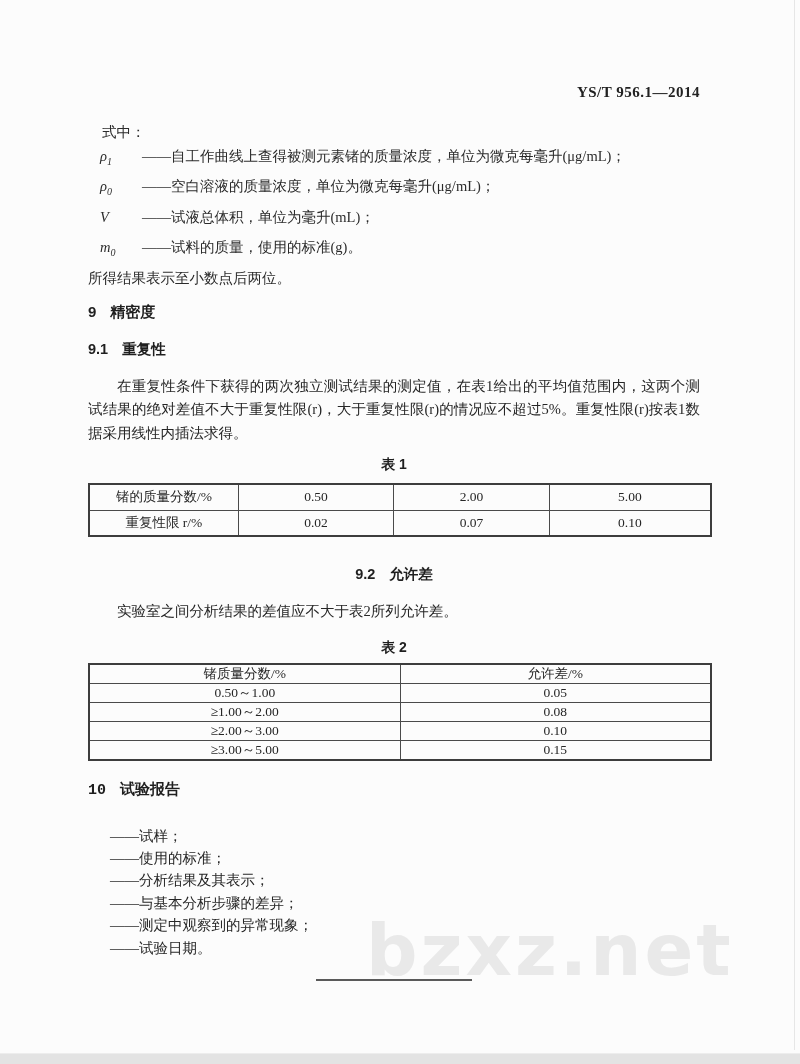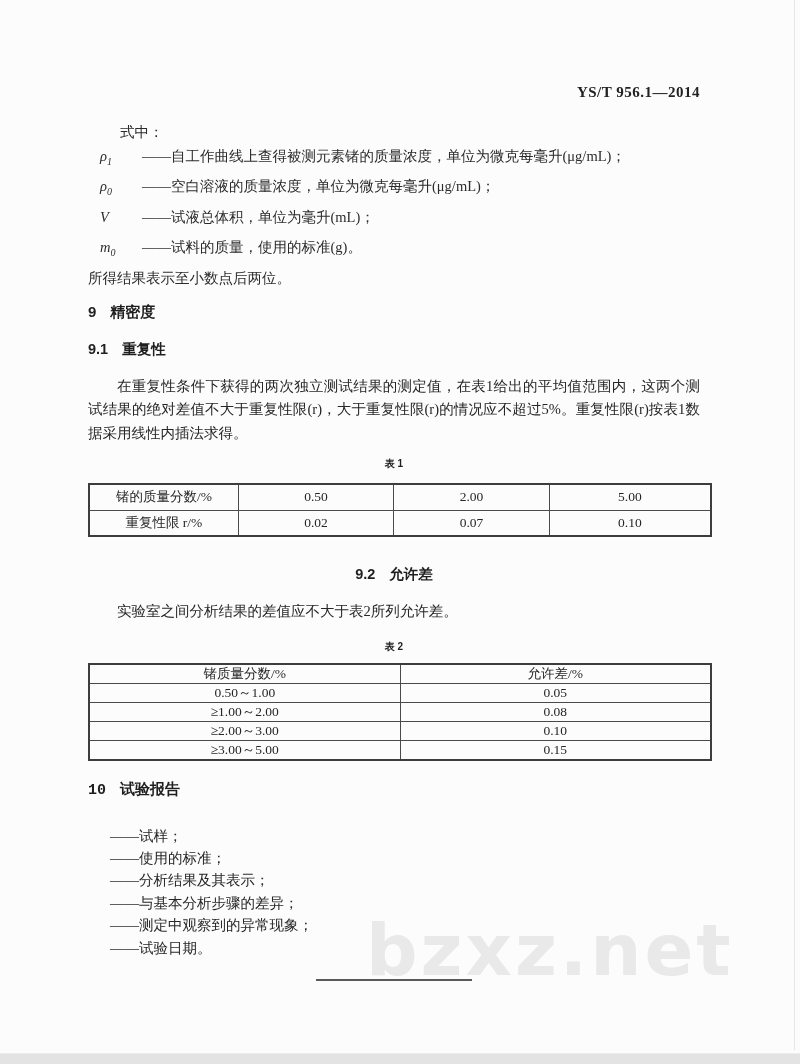--- a/index.html
+++ b/index.html
@@ -34,21 +34,21 @@
   }
   .doc-header {
     text-align:right;
     font-family:"Liberation Serif","DejaVu Serif",serif;
     font-weight:bold; font-size:15px; letter-spacing:.5px;
     color:#222;
     height:16px; line-height:16px;
   }
   
   .legend { margin-top:20px; font-size:14.5px; }
-  .legend-intro { margin-left:32px; line-height:24px; }
+  .legend-intro { margin-left:14px; line-height:24px; }
   .legend-item { display:flex; margin-left:12px; line-height:24.5px;gap:16px; }
   .legend-sym { font-style:italic; min-width:26px; white-space:nowrap; }
   .legend-sym sub { font-size:10px; }
   .legend-dash { white-space:nowrap; }
   .legend-note { line-height:24px; }
   
   .h-sec {
     font-family:"Liberation Sans","DejaVu Sans",sans-serif;
     font-weight:bold; color:#1f1f1f;
   }
@@ -59,21 +59,21 @@
   .h-num { margin-right:14px; }
   
   .para {
     margin-top:16px; font-size:14.5px; line-height:23.5px;
     text-indent:2em; text-align:justify; color:#262626;
   }
   
   .tbl-caption {
     margin-top:8px; text-align:center;
     font-family:"Liberation Sans","DejaVu Sans",sans-serif;
-    font-weight:bold; font-size:10px; line-height:18px; color:#1f1f1f;
+    font-weight:bold; font-size:14px; line-height:18px; color:#1f1f1f;
   }
   .cap1 { margin-top:10px; }
   .cap2 { margin-top:14px; }
   table {
     border-collapse:collapse; width:624px; margin-top:8px;
     font-size:13.5px; color:#262626;
     background:transparent;
   }
   .t1 { margin-top:10px; }
   .t2 { margin-top:7px; }

